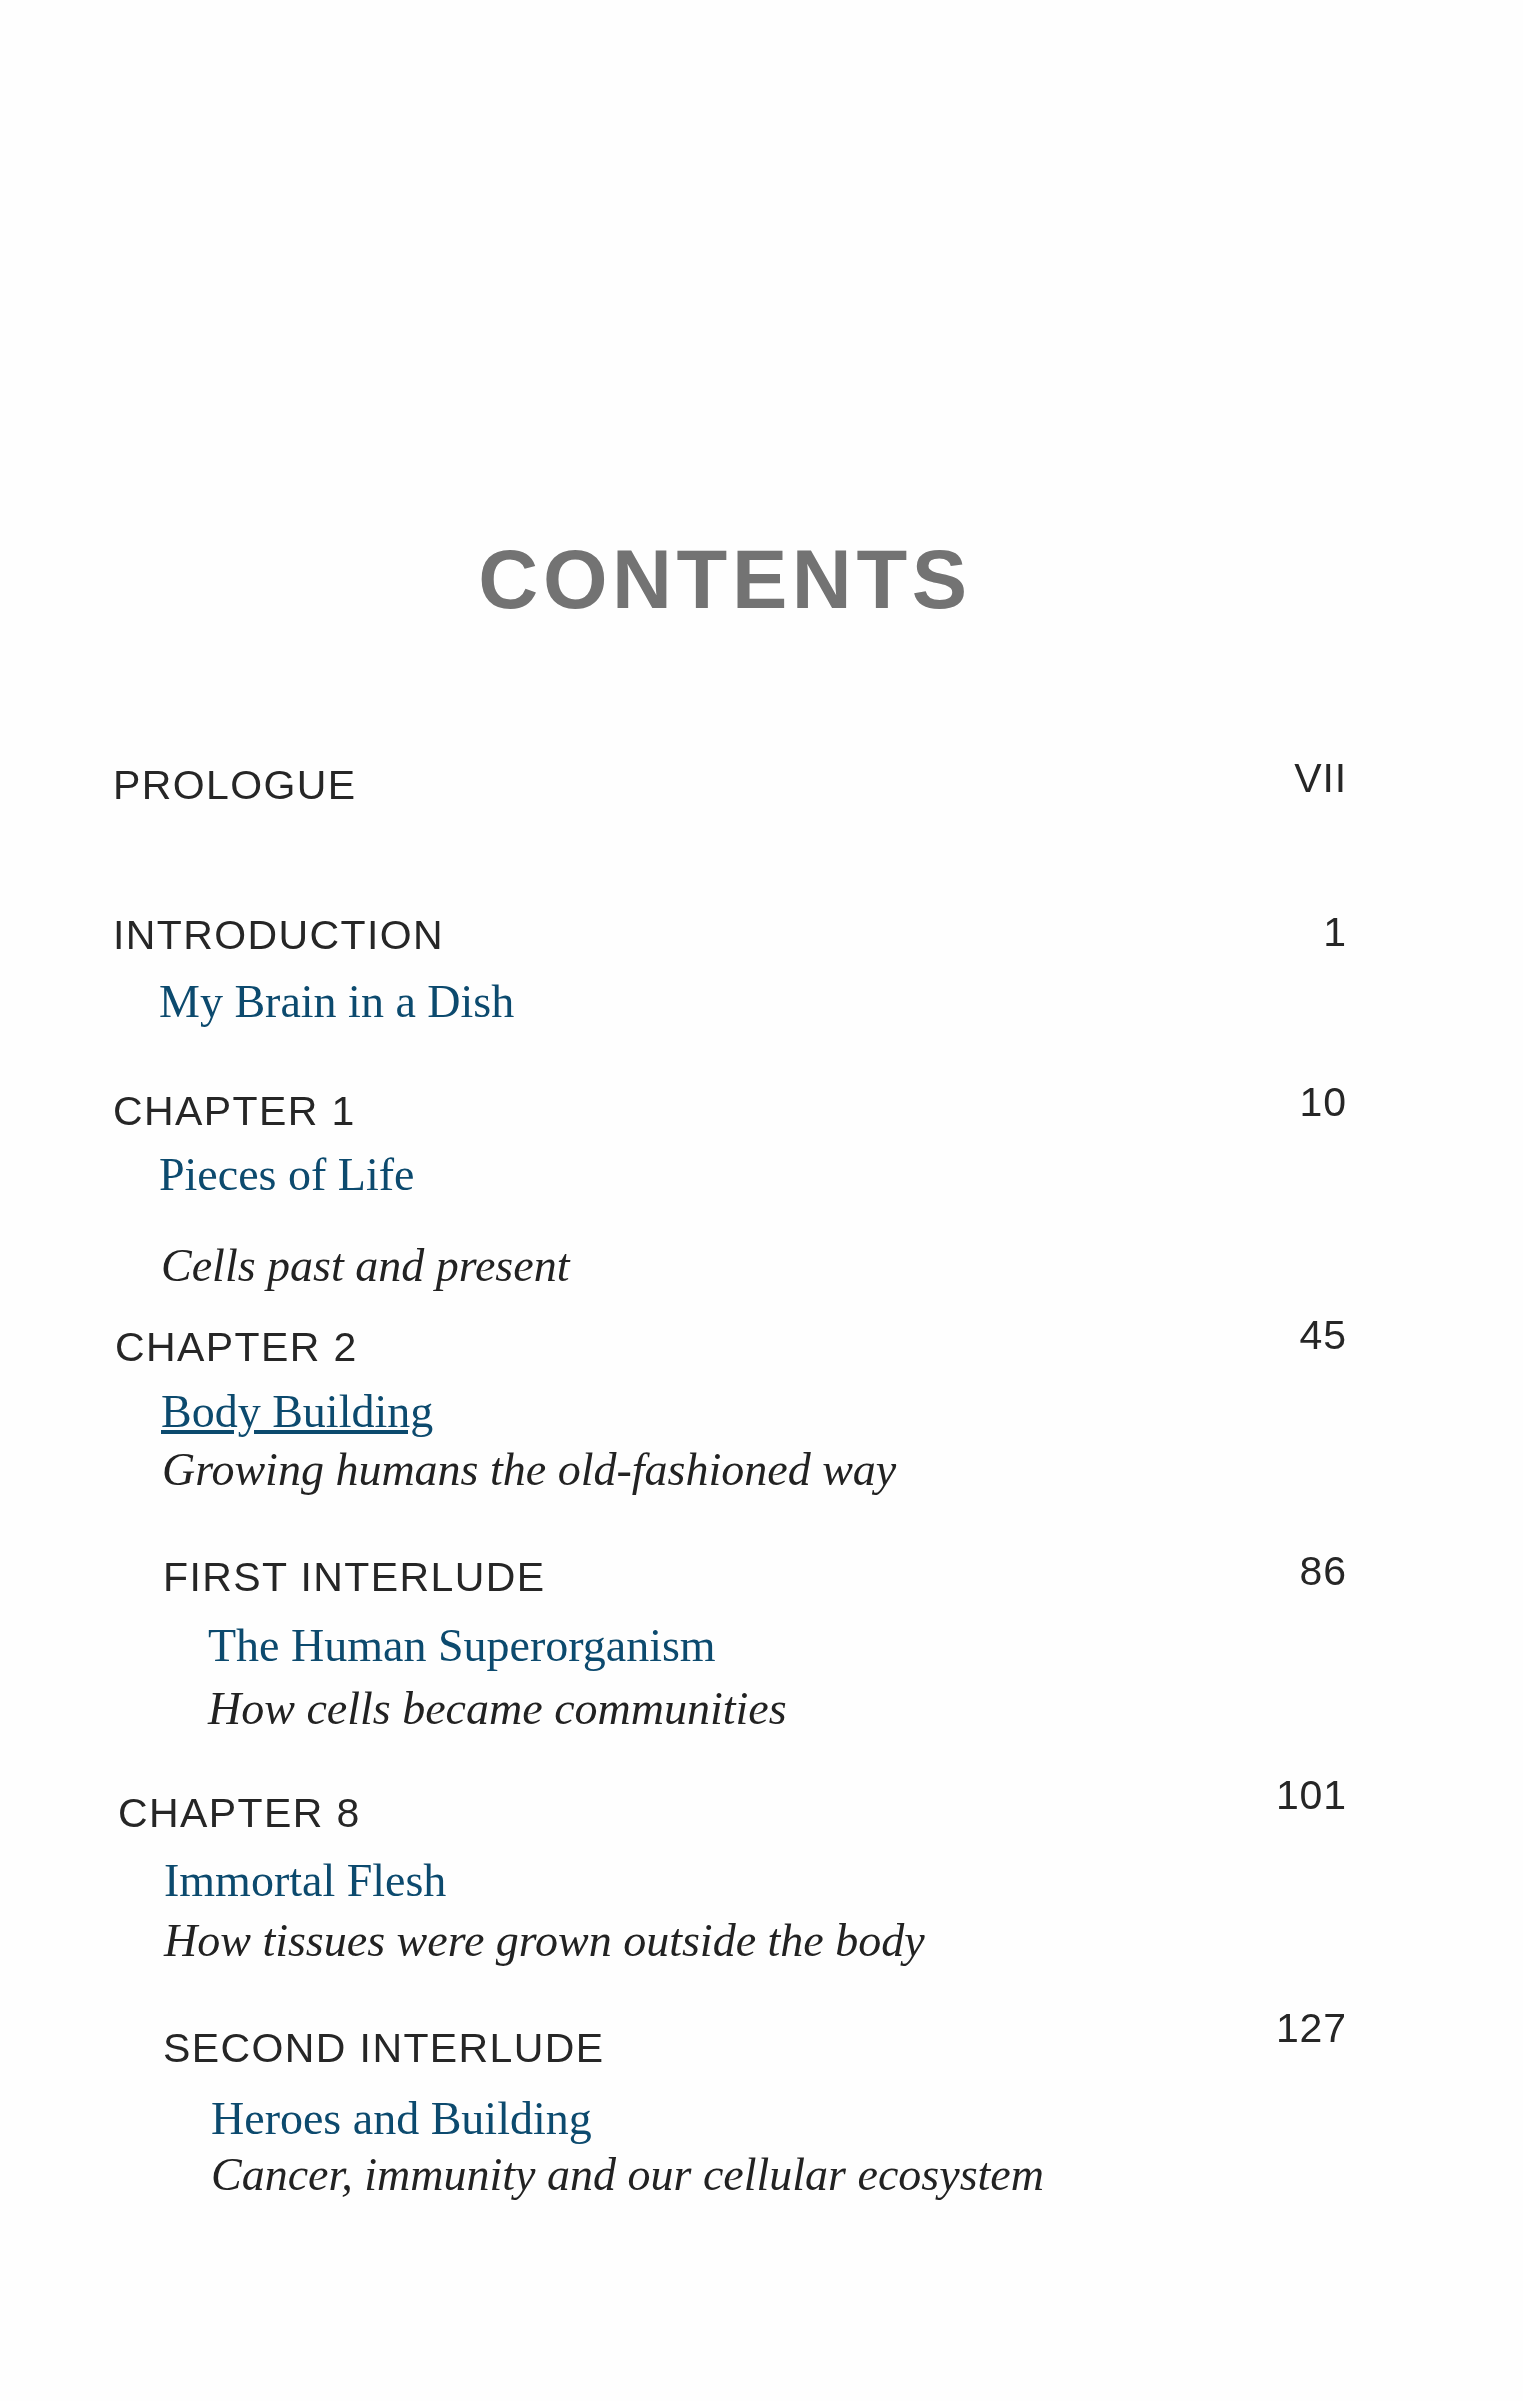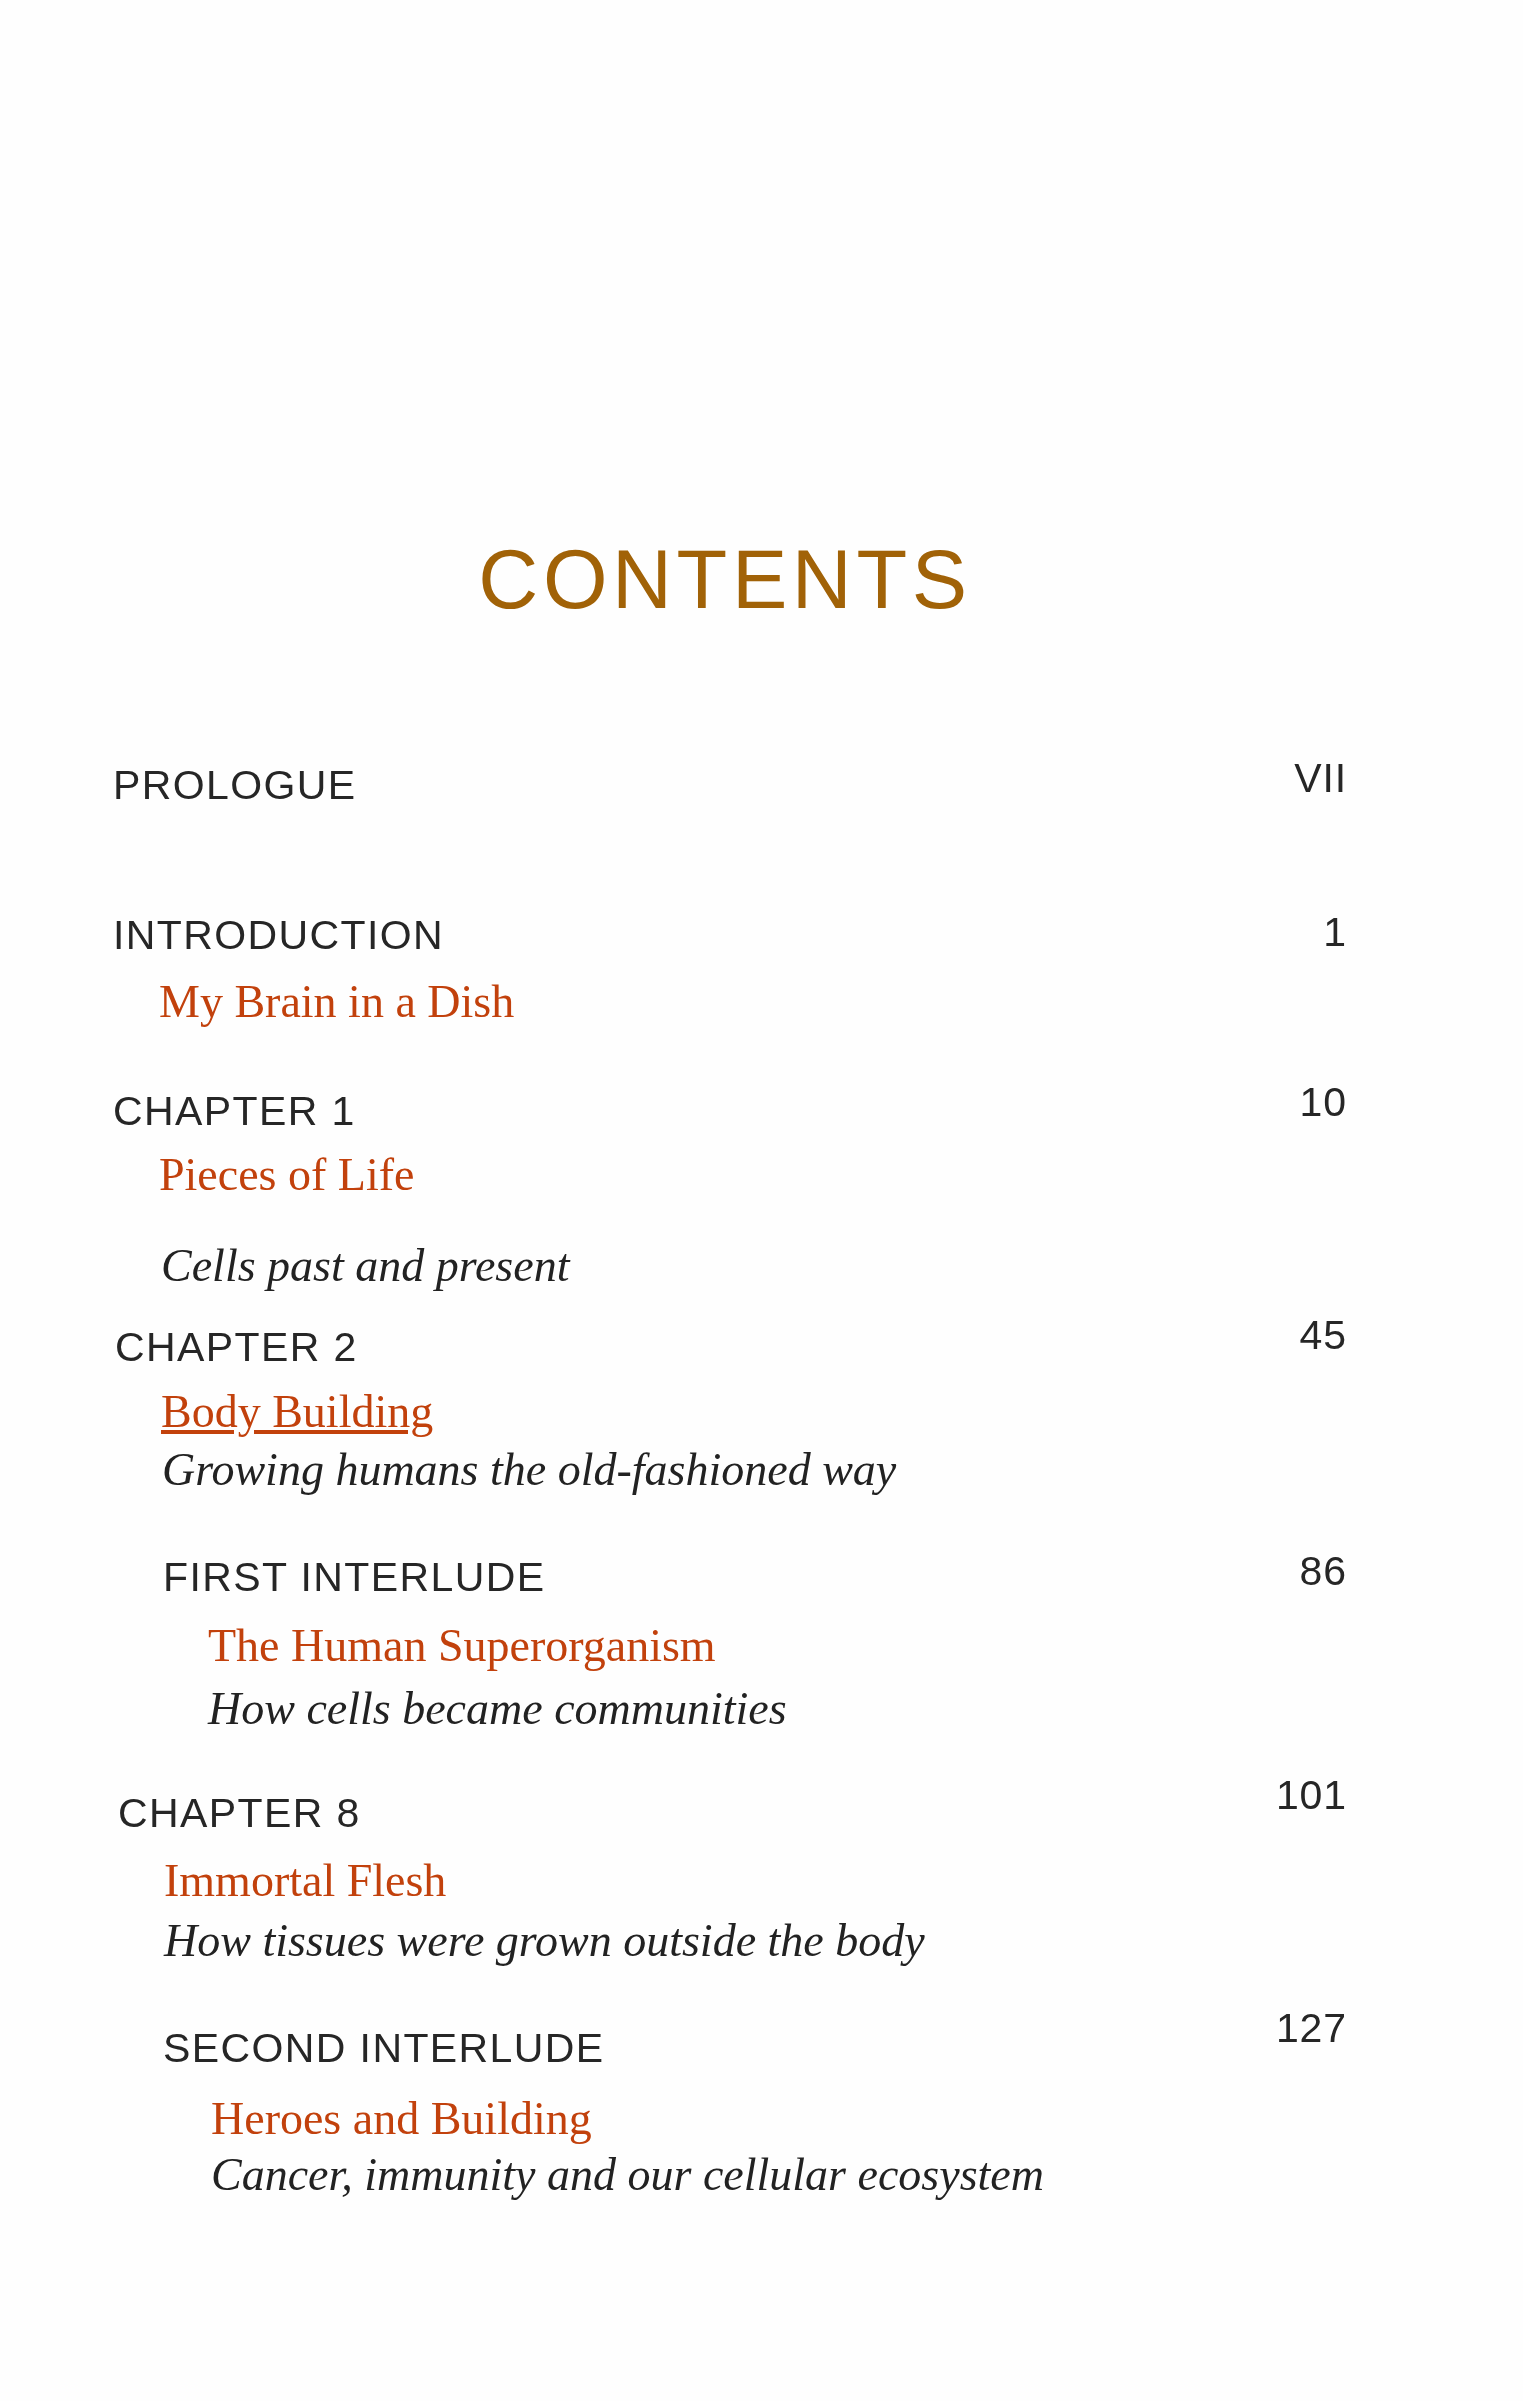--- a/index.html
+++ b/index.html
@@ -24,22 +24,22 @@
   .title {
     position: absolute;
     left: 0;
     width: 1450px;
     text-align: center;
     top: 538px;
     font-family: "Liberation Sans", sans-serif;
     font-size: 83px;
     line-height: 83px;
     letter-spacing: 4.6px;
-    font-weight: normal;
-    color: #a16207;
+    font-weight: bold;
+    color: #737373;
     margin: 0;
   }
   .entry-head {
     position: absolute;
     font-family: "Liberation Sans", sans-serif;
     font-size: 41px;
     line-height: 41px;
     letter-spacing: 1.4px;
     white-space: nowrap;
     color: #262626;
@@ -54,21 +54,21 @@
     text-align: center;
     white-space: nowrap;
     color: #262626;
   }
   .entry-title {
     position: absolute;
     font-family: "Liberation Serif", serif;
     font-size: 46px;
     line-height: 46px;
     white-space: nowrap;
-    color: #c2410c;
+    color: #0c4a6e;
   }
   .entry-sub {
     position: absolute;
     font-family: "Liberation Serif", serif;
     font-style: italic;
     font-size: 46px;
     line-height: 46px;
     white-space: nowrap;
     color: #222222;
   }

